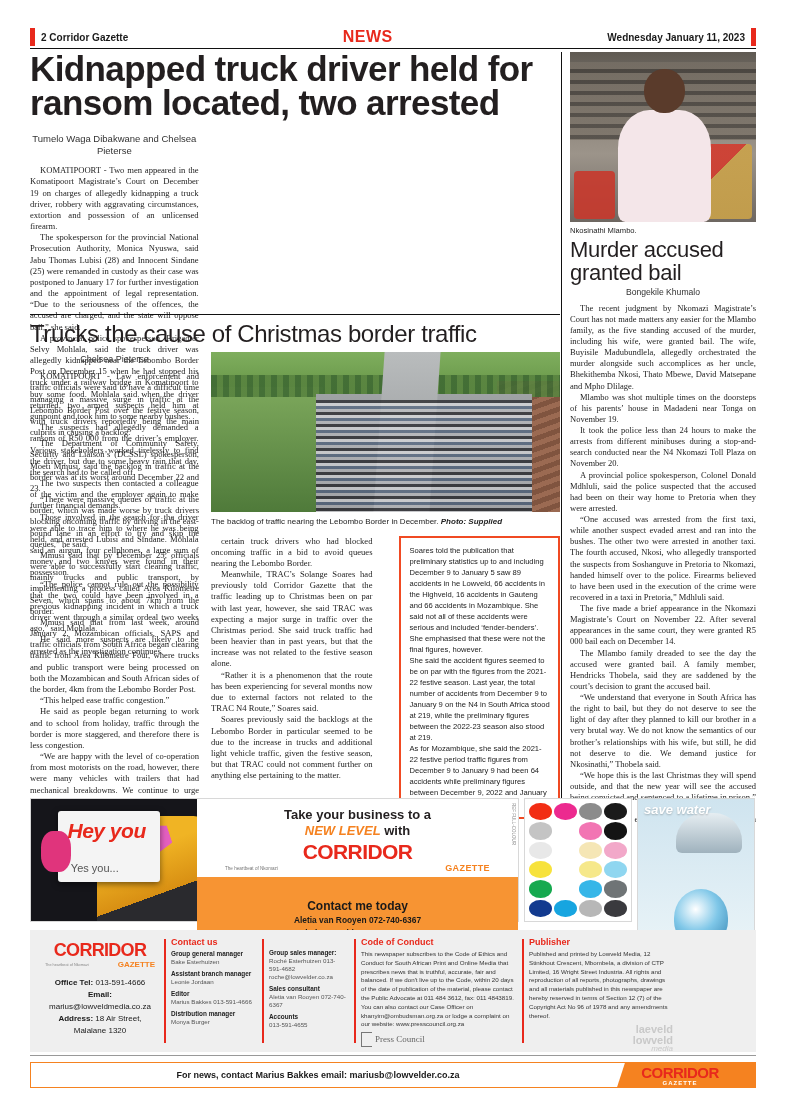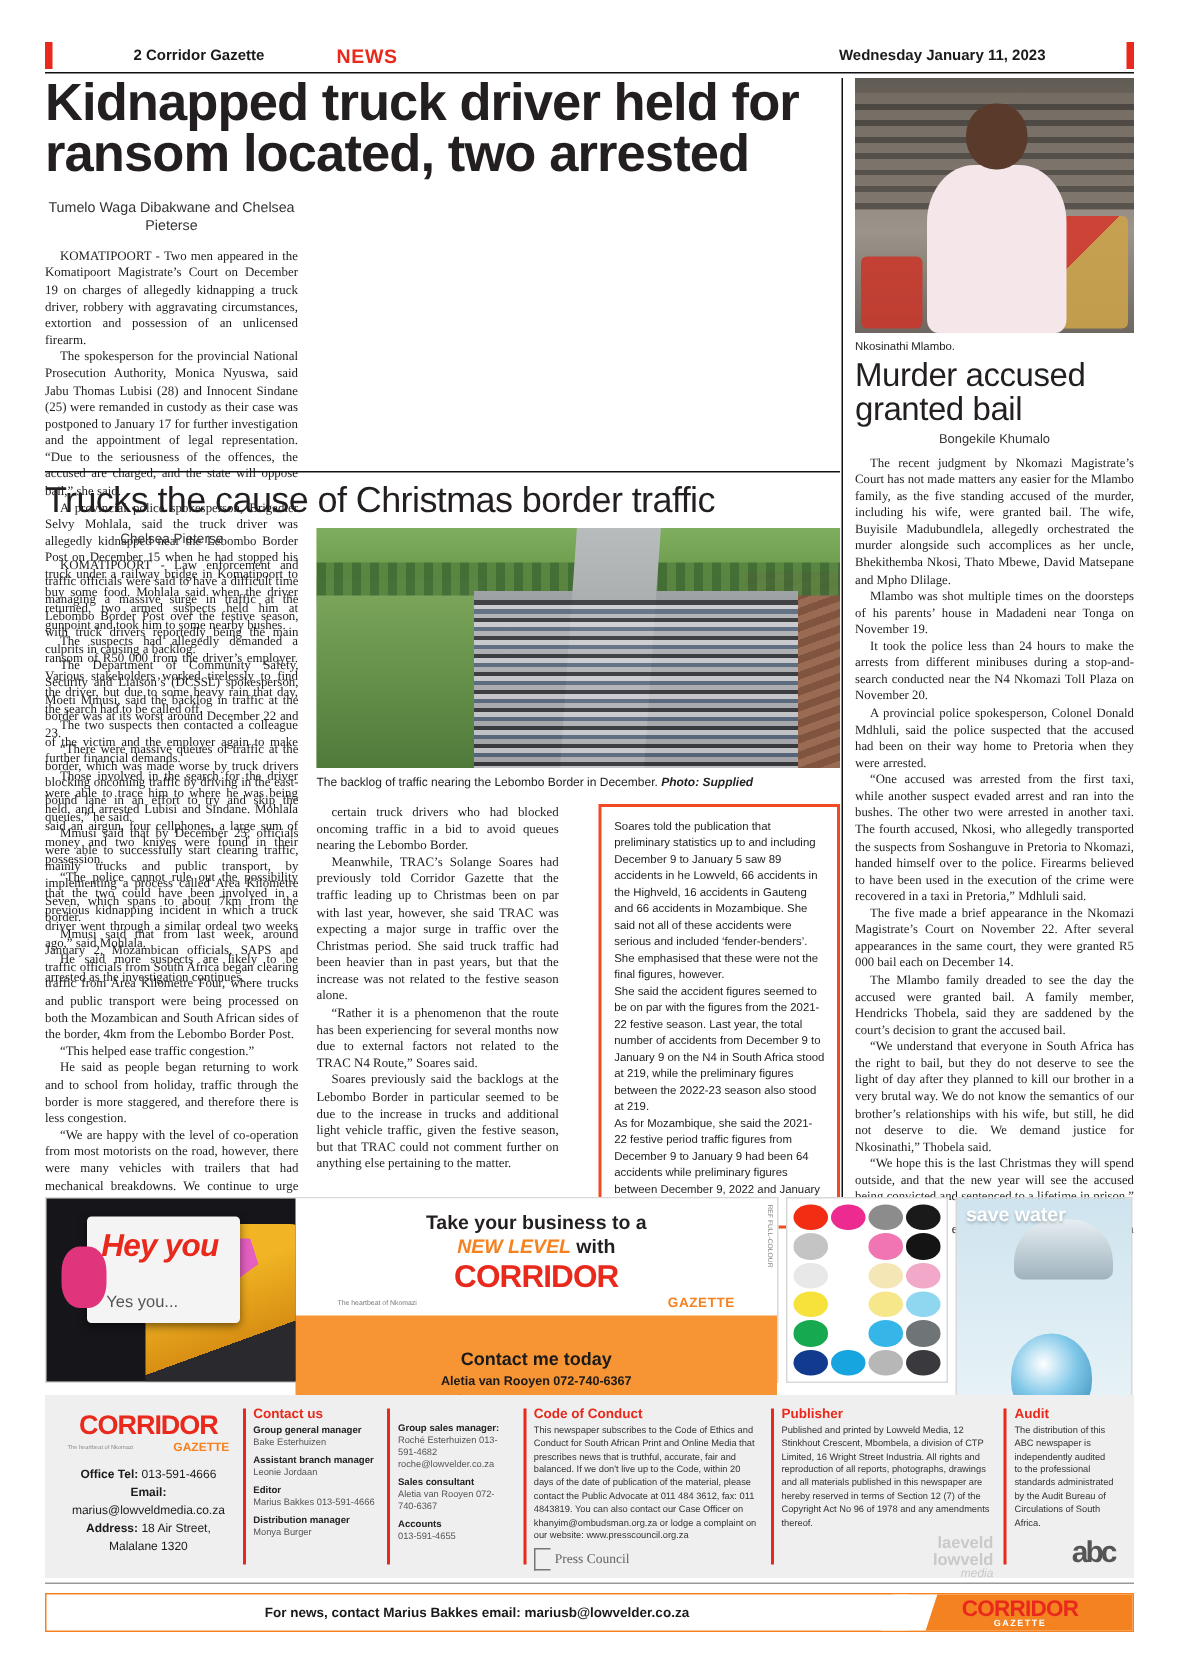--- a/index.html
+++ b/index.html
@@ -9,30 +9,30 @@
     background: #ffffff;
     font-family: "Liberation Serif", serif;
     overflow: hidden;
     position: relative;
   }
   .page { position:absolute; inset:0; padding: 0; }
 
   
   .topbar {
     position:absolute; left:30px; top:26px; width:726px; height:22px;
-    display:flex; align-items:center;gap:48px;
+    display:flex; align-items:center;
   }
   .topbar .redtab { width:5px; height:18px; background:#e8291c; flex:0 0 auto; }
   .topbar .folio {
     font-family:"Liberation Sans", sans-serif; font-size:10px; font-weight:700;
     color:#1a1a1a; margin-left:6px; white-space:nowrap;
   }
   .topbar .section {
-    flex:1 1 auto; 
-    font-family:"Liberation Sans", sans-serif; font-size:13px; font-weight:700;
+    flex:1 1 auto; text-align:center;
+    font-family:"Liberation Sans", sans-serif; font-size:16px; font-weight:700;
     color:#e8291c; letter-spacing:.5px;
   }
   .topbar .date {
     font-family:"Liberation Sans", sans-serif; font-size:10px; font-weight:700;
     color:#1a1a1a; white-space:nowrap; margin-right:6px;
   }
   .topbar .redtab2 { width:5px; height:18px; background:#e8291c; flex:0 0 auto; }
   .rule-under-top {
     position:absolute; left:30px; top:48px; width:726px; height:1px; background:#111;
   }
@@ -249,20 +249,21 @@
   }
   .ad-swatches {
     width:108px; height:124px; border:1px solid #d8d8d8; background:#fff;
     display:grid; grid-template-columns:repeat(4,1fr); grid-template-rows:repeat(6,1fr);
     gap:2px; padding:4px;
   }
   .ad-swatches i { display:block; border-radius:50%; }
   .ad-water {
     width:118px; height:156px; border:1px solid #d8d8d8; position:relative; overflow:hidden;
     background:linear-gradient(180deg,#cfe4ef,#eaf4f8);
+    font-style:italic;
   }
   .ad-water .sw {
     position:absolute; left:6px; top:4px;
     font-family:"Liberation Sans", sans-serif; font-weight:700; font-size:13px;
     color:#ffffff; line-height:1; text-shadow:0 1px 2px rgba(0,0,0,.25);
   }
   .ad-water .tap {
     position:absolute; right:12px; top:14px; width:66px; height:40px;
     background:linear-gradient(180deg,#e6eef2,#9fb2bd); border-radius:28px 28px 6px 6px;
   }
@@ -604,25 +605,20 @@
     <div class="fcol f5">
       <div class="fhead">Publisher</div>
       <div class="fbody">Published and printed by Lowveld Media, 12 Stinkhout Crescent, Mbombela, a division of CTP Limited, 16 Wright Street Industria. All rights and reproduction of all reports, photographs, drawings and all materials published in this newspaper are hereby reserved in terms of Section 12 (7) of the Copyright Act No 96 of 1978 and any amendments thereof.</div>
       <div class="lmlogo">
         <div>laeveld</div>
         <div>lowveld</div>
         <div class="it">media</div>
       </div>
     </div>
 
-    <div class="fcol f6">
-      <div class="fhead">Audit</div>
-      <div class="fbody">The distribution of this ABC newspaper is independently audited to the professional standards administrated by the Audit Bureau of Circulations of South Africa.</div>
-      <div class="abc">abc</div>
-    </div>
   </div>
 
   <div class="hr-footer"></div>
 
   <div class="bottom">
     <div class="msg">For news, contact Marius Bakkes email: mariusb@lowvelder.co.za</div>
     <div class="brandbox">
       <div class="b1">CORRIDOR</div>
       <div class="b2">GAZETTE</div>
     </div>

